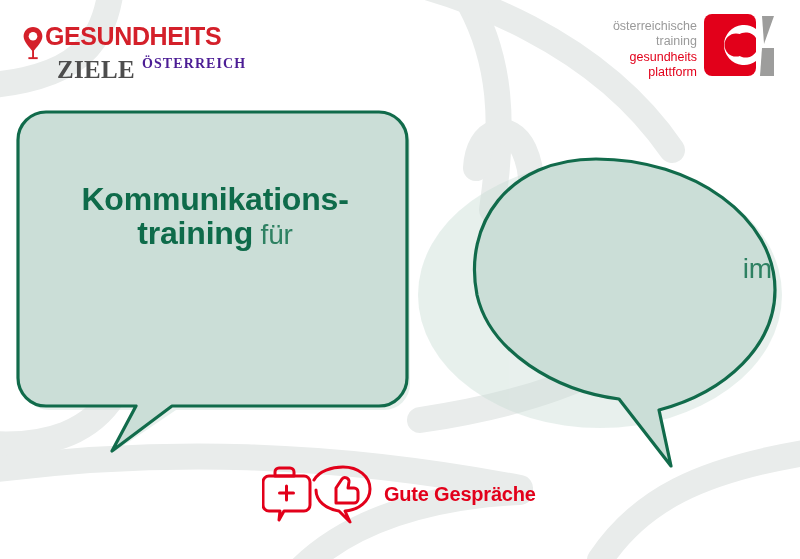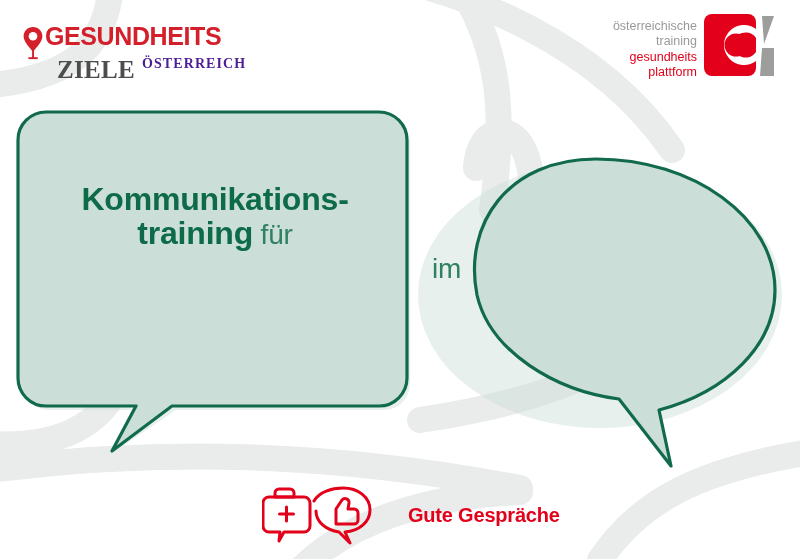--- a/index.html
+++ b/index.html
@@ -133,37 +133,36 @@
     font-size: 28px;
     color: #2E8162;
     letter-spacing: -0.2px;
   }
   .bubble-text-right {
     position: absolute;
     left: 432px;
     top: 254px;
     width: 340px;
     z-index: 4;
-    text-align: left;
+    text-align: right;
     line-height: 1.1;
   }
   .bubble-text-right .ln {
     display: block;
     white-space: nowrap;
   }
 
   
   .claim {
     position: absolute;
     left: 262px;
-    top: 484px;
+    top: 463px;
     z-index: 5;
     display: flex;
     align-items: center;
-    gap: 24px;
   }
   .claim-icons {
     width: 112px;
     height: 64px;
     flex: 0 0 auto;
   }
   .claim-text {
     margin-left: 10px;
     font-family: "Liberation Sans", sans-serif;
     font-weight: bold;

